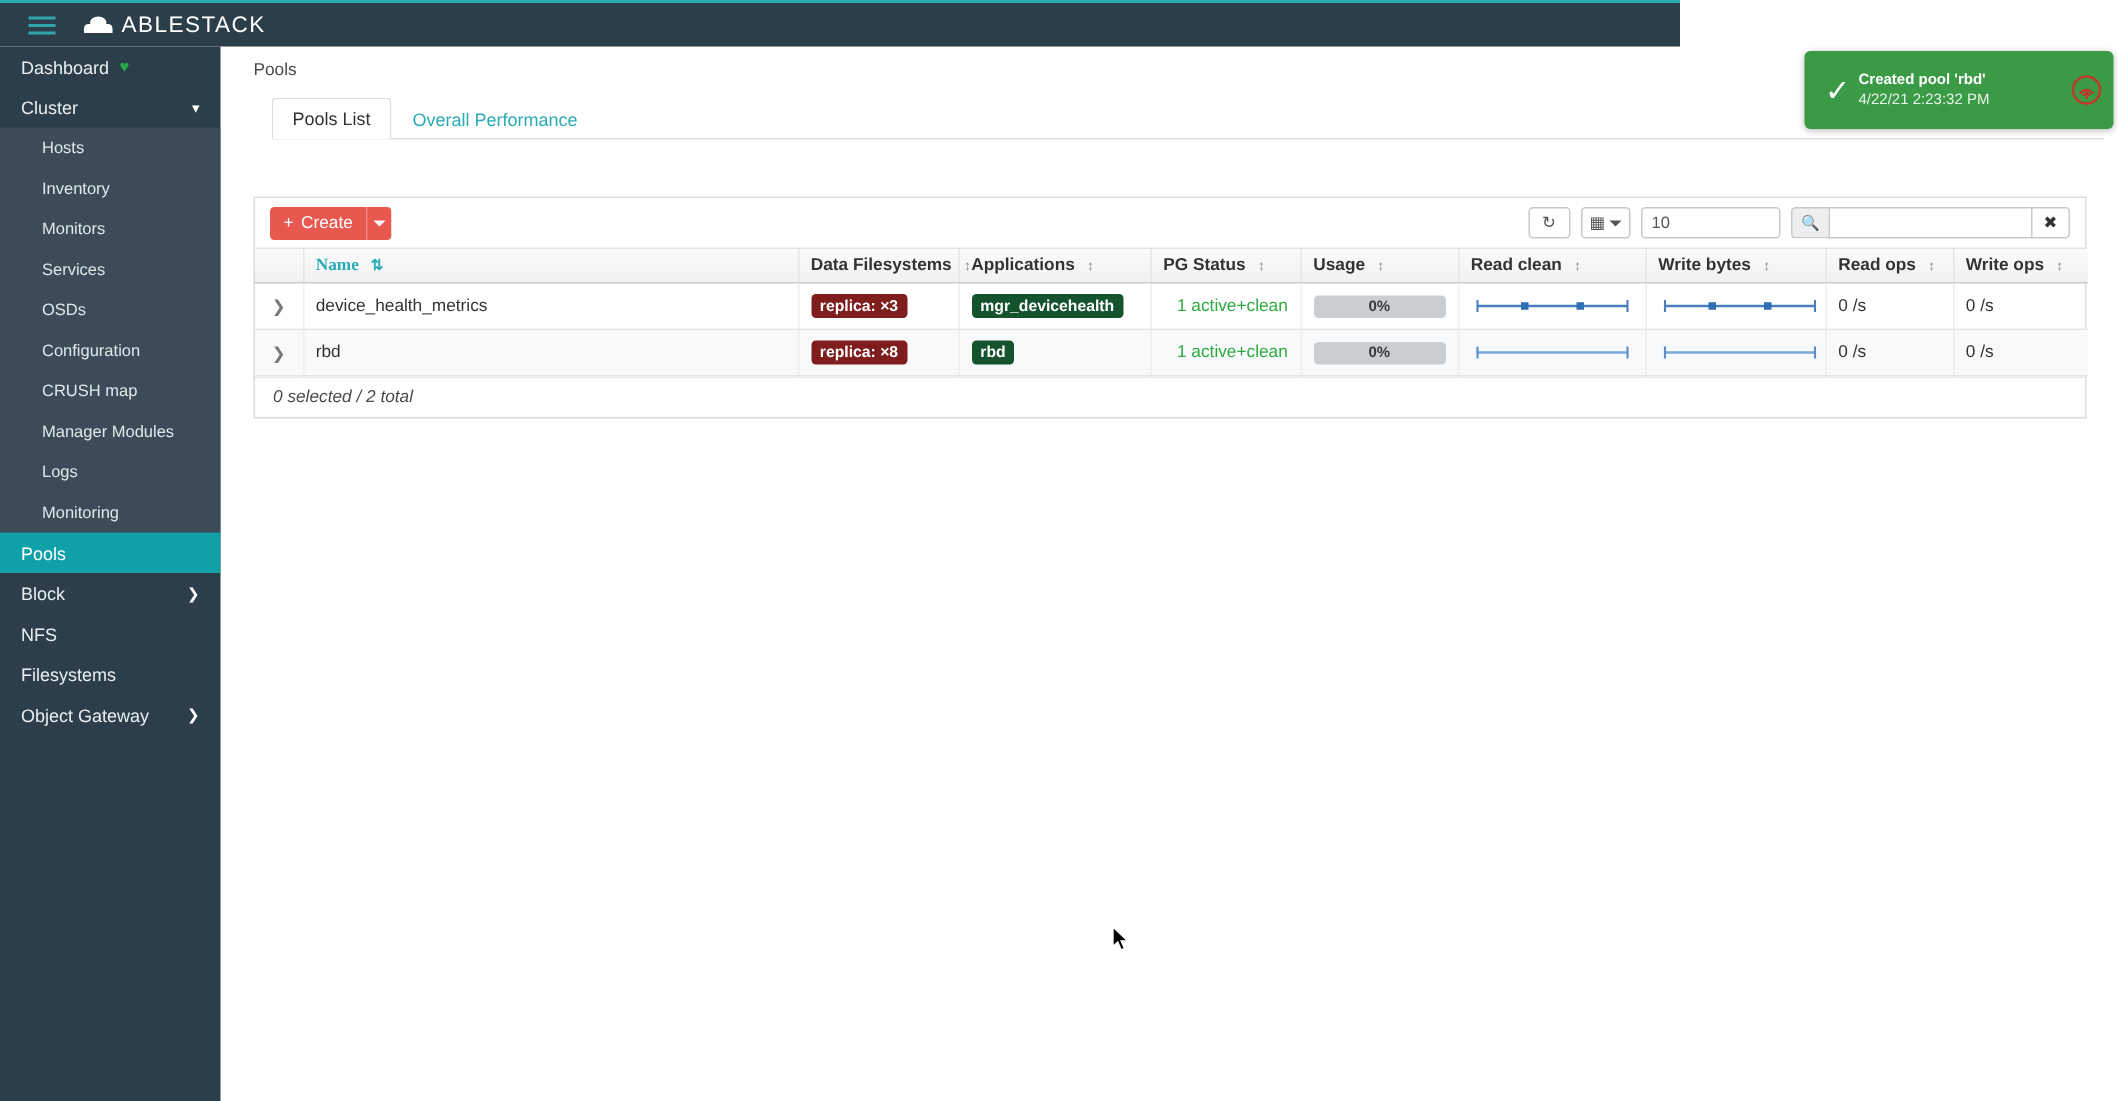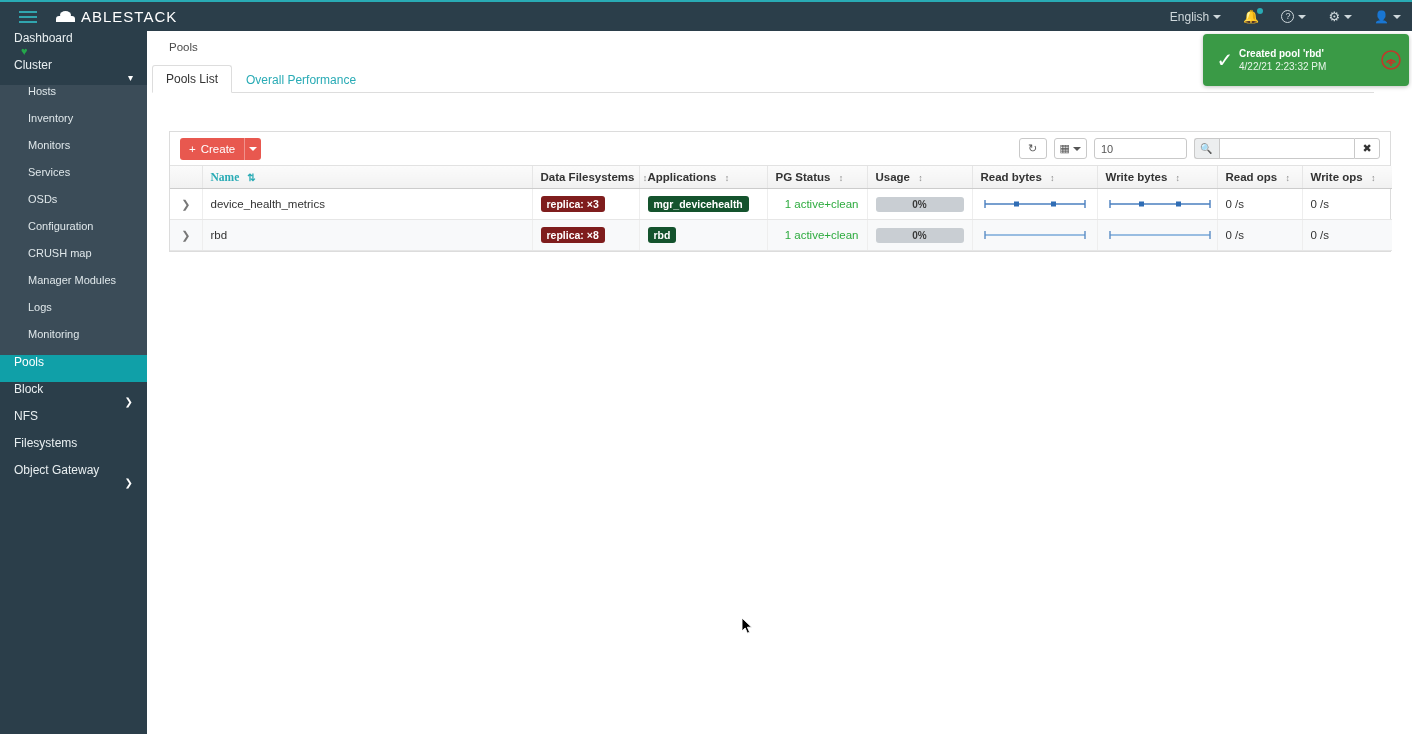--- a/index.html
+++ b/index.html
@@ -9,21 +9,21 @@
     overflow: hidden;
     background: #ffffff;
     font-family: "Liberation Sans", sans-serif;
     font-size: 12px;
     color: #2b2b2b;
   }
 
   
   #topbar {
     position: absolute; top: 0; left: 0;
-    width: 1412px; height: 31px;
+    width: 1120px; height: 31px;
     background: #2b3e4a;
     border-top: 2px solid #29abb5;
     display: flex; align-items: center;
     z-index: 40;
   }
   #hamburger {
     width: 56px; height: 31px;
     display: flex; flex-direction: column;
     align-items: center; justify-content: center;
     gap: 3px; cursor: pointer;
@@ -77,23 +77,23 @@
 
   
   #sidebar {
     position: absolute; top: 31px; left: 0;
     width: 147px; height: 703px;
     background: #2b3e4a;
     overflow: hidden;
     z-index: 30;
   }
   .nav-item {
-    height: 27px; display: flex; align-items: flex-start;
+    height: 27px; display: flex; align-items: center;
     padding: 0 14px; color: #e9eff1; font-size: 12px;
-    cursor: pointer; position: relative; flex-direction: column;
+    cursor: pointer; position: relative;
   }
   .nav-item .chev {
     margin-left: auto; font-size: 10px; color:#fff;
   }
   .nav-sub {
     background: #3b4c58;
   }
   .nav-sub .nav-item { padding-left: 28px; font-size: 11px; color:#dfe7ea; }
   .nav-item.active { background: #10a0a8; color:#fff; }
   .heart { color:#24a84b; font-size:11px; margin-left:7px; }
@@ -101,21 +101,21 @@
   
   #main {
     position: absolute; top: 31px; left: 147px;
     width: 1265px; height: 703px;
     background: #ffffff;
   }
   #breadcrumb {
     padding: 10px 0 0 22px; font-size: 11.5px; color: #4a4a4a;
   }
   #tabs {
-    margin: 12px 0 0 5px;
+    margin: 12px 0 0 34px;
     display: flex; align-items: flex-end;
     border-bottom: 1px solid #ddd;
     width: 1222px;
   }
   .tab {
     padding: 6px 13px 6px 13px;
     font-size: 12px; cursor: pointer;
     border: 1px solid transparent;
     border-bottom: none;
     margin-bottom: -1px;
@@ -254,41 +254,20 @@
   <div id="hamburger">
     <span></span>
       <span></span>
       <span></span>
   </div>
   <div id="brand">
     <span class="cloud"></span>
     <span class="name">ABLESTACK</span>
   </div>
 
-  <div id="topright">
-    <div class="tr-item">
-      <span>English</span>
-      <span class="caret-d"></span>
-    </div>
-    <div class="tr-item">
-      <span class="bell">🔔<span class="dot"></span></span>
-    </div>
-    <div class="tr-item">
-      <span class="circ-q">?</span>
-      <span class="caret-d"></span>
-    </div>
-    <div class="tr-item">
-      <span class="gear">⚙</span>
-      <span class="caret-d"></span>
-    </div>
-    <div class="tr-item">
-      <span class="user-ic">👤</span>
-      <span class="caret-d"></span>
-    </div>
-  </div>
 </div>
 
 <div id="sidebar">
   <div class="nav-item">
     <span>Dashboard</span>
     <span class="heart">♥</span>
   </div>
   <div class="nav-item">
     <span>Cluster</span>
     <span class="chev">▾</span>
@@ -411,21 +390,21 @@
           </th>
           <th>
             <span>PG Status</span>
             <span class="sort-ic">↕</span>
           </th>
           <th>
             <span>Usage</span>
             <span class="sort-ic">↕</span>
           </th>
           <th>
-            <span>Read bytes</span>
+            <span>Read clean</span>
             <span class="sort-ic">↕</span>
           </th>
           <th>
             <span>Write bytes</span>
             <span class="sort-ic">↕</span>
           </th>
           <th>
             <span>Read ops</span>
             <span class="sort-ic">↕</span>
           </th>
@@ -510,20 +489,21 @@
               <line x1="4" y1="4" x2="4" y2="12" stroke="#5b8dc4" stroke-width="1.4"></line>
               <line x1="104" y1="4" x2="104" y2="12" stroke="#5b8dc4" stroke-width="1.4"></line>
             </svg>
           </td>
           <td>0 /s</td>
           <td style="border-right:none">0 /s</td>
         </tr>
       </tbody>
     </table>
 
+    <div id="footer">0 selected / 2 total</div>
   </div>
 </div>
 
 <div id="toast">
   <div class="check">✓</div>
   <div>
     <div class="ttitle">Created pool 'rbd'</div>
     <div class="ttime">4/22/21 2:23:32 PM</div>
   </div>
   <div class="tlogo">

